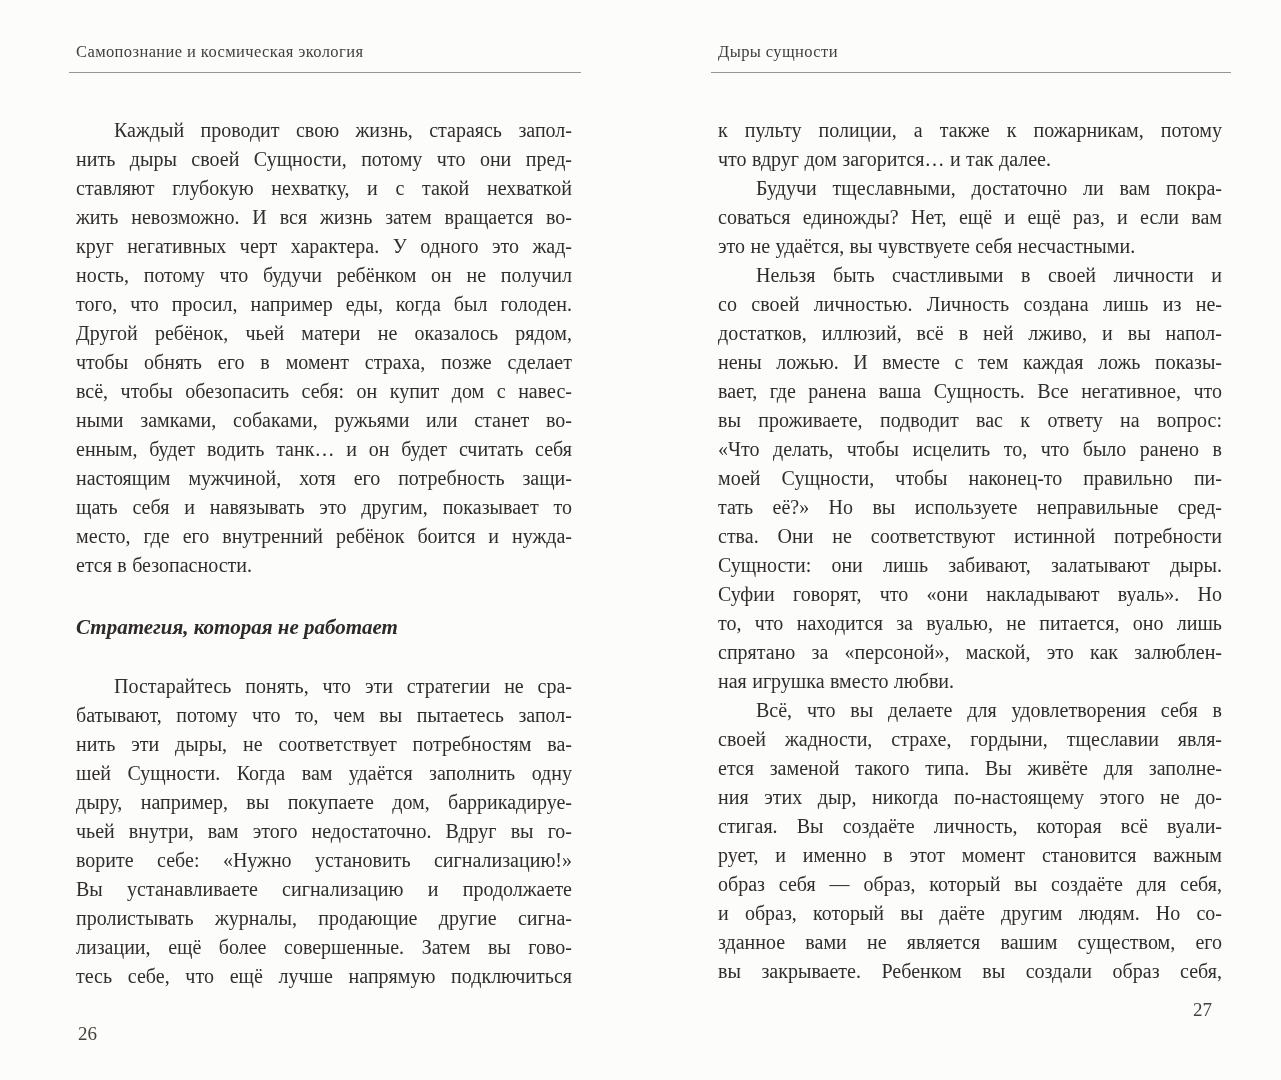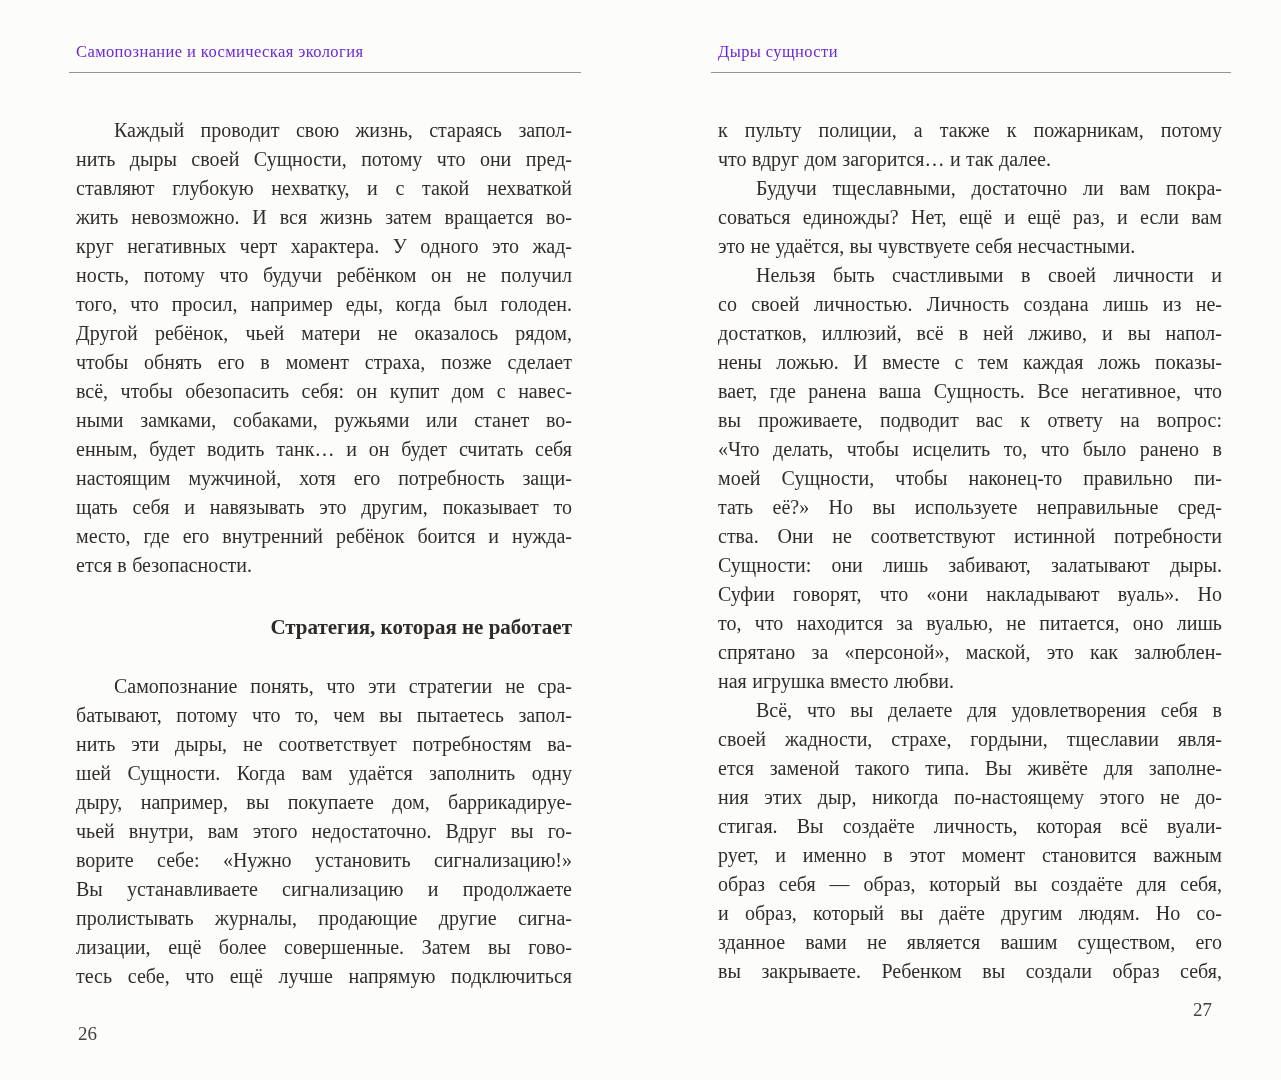--- a/index.html
+++ b/index.html
@@ -25,21 +25,21 @@
   .page-right { left: 718px; width: 504px; }
 
   .running-head {
     position: absolute;
     top: 42px;
     left: 0;
     right: 0;
     font-size: 16.5px;
     line-height: 20px;
     letter-spacing: 0.4px;
-    color: #6d28d9;
+    color: #404040;
   }
   .running-head.align-left  { text-align: left; }
   .running-head.align-right { }
 
   .head-rule {
     position: absolute;
     top: 72px;
     left: -7px;
     right: -9px;
     height: 1px;
@@ -66,23 +66,24 @@
     text-justify: inter-word;
     word-spacing: 0.02em;
   }
   .line.indent { text-indent: 38px; }
   .line.last   { text-align-last: left; }
 
   .section-heading {
     height: 29px;
     line-height: 29px;
     margin: 33px 0 30px 0;
-    text-align: right;
+    text-align: left;
     font-size: 21px;
     font-weight: bold;
+    font-style: italic;
     color: #2e2a27;
   }
 
   .page-number {
     position: absolute;
     top: 999px;
     font-size: 19px;
     color: #45403b;
   }
   .page-number.align-left  { left: 2px; margin-top: 24px; }
@@ -110,21 +111,21 @@
           <div class="line">всё, чтобы обезопасить себя: он купит дом с навес-</div>
           <div class="line">ными замками, собаками, ружьями или станет во-</div>
           <div class="line">енным, будет водить танк… и он будет считать себя</div>
           <div class="line">настоящим мужчиной, хотя его потребность защи-</div>
           <div class="line">щать себя и навязывать это другим, показывает то</div>
           <div class="line">место, где его внутренний ребёнок боится и нужда-</div>
           <div class="line last">ется в безопасности.</div>
         </div>
         <div class="section-heading">Стратегия, которая не работает</div>
         <div class="paragraph">
-          <div class="line indent">Самопознание понять, что эти стратегии не сра-</div>
+          <div class="line indent">Постарайтесь понять, что эти стратегии не сра-</div>
           <div class="line">батывают, потому что то, чем вы пытаетесь запол-</div>
           <div class="line">нить эти дыры, не соответствует потребностям ва-</div>
           <div class="line">шей Сущности. Когда вам удаётся заполнить одну</div>
           <div class="line">дыру, например, вы покупаете дом, баррикадируе-</div>
           <div class="line">чьей внутри, вам этого недостаточно. Вдруг вы го-</div>
           <div class="line">ворите себе: «Нужно установить сигнализацию!»</div>
           <div class="line">Вы устанавливаете сигнализацию и продолжаете</div>
           <div class="line">пролистывать журналы, продающие другие сигна-</div>
           <div class="line">лизации, ещё более совершенные. Затем вы гово-</div>
           <div class="line">тесь себе, что ещё лучше напрямую подключиться</div>

